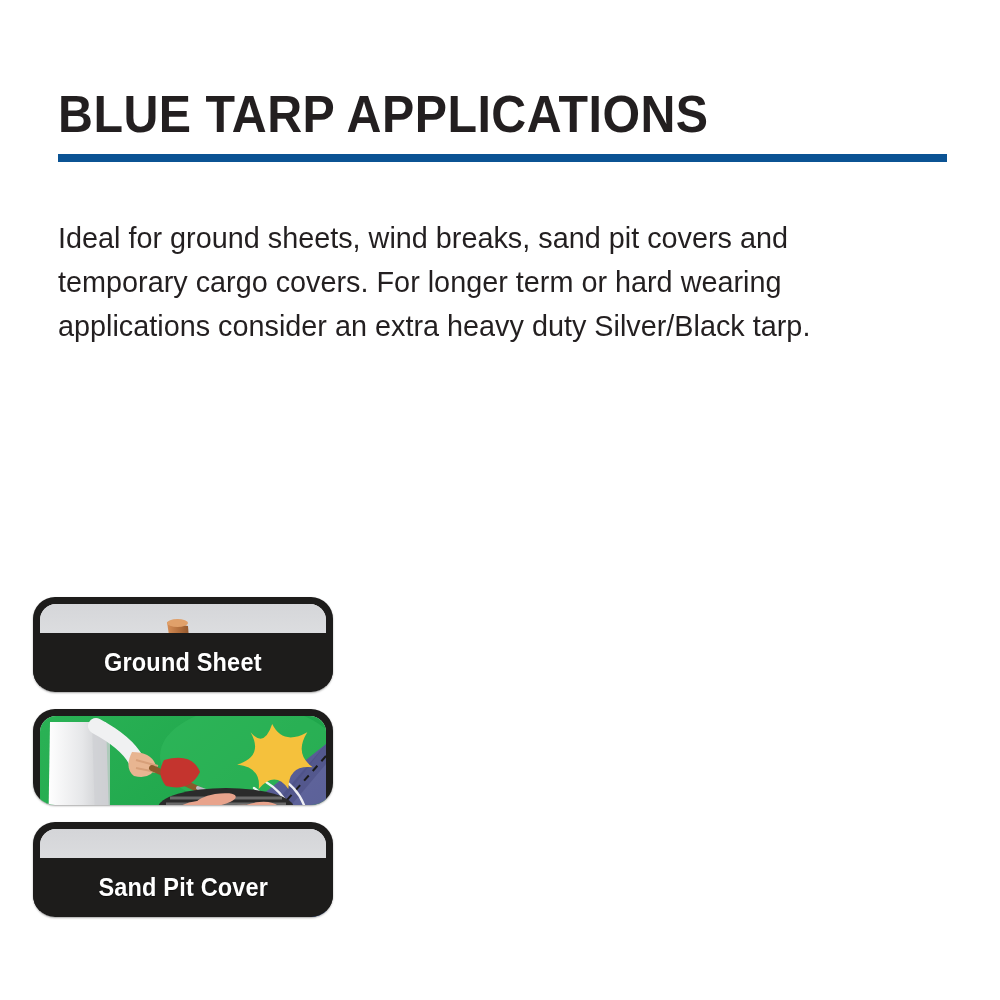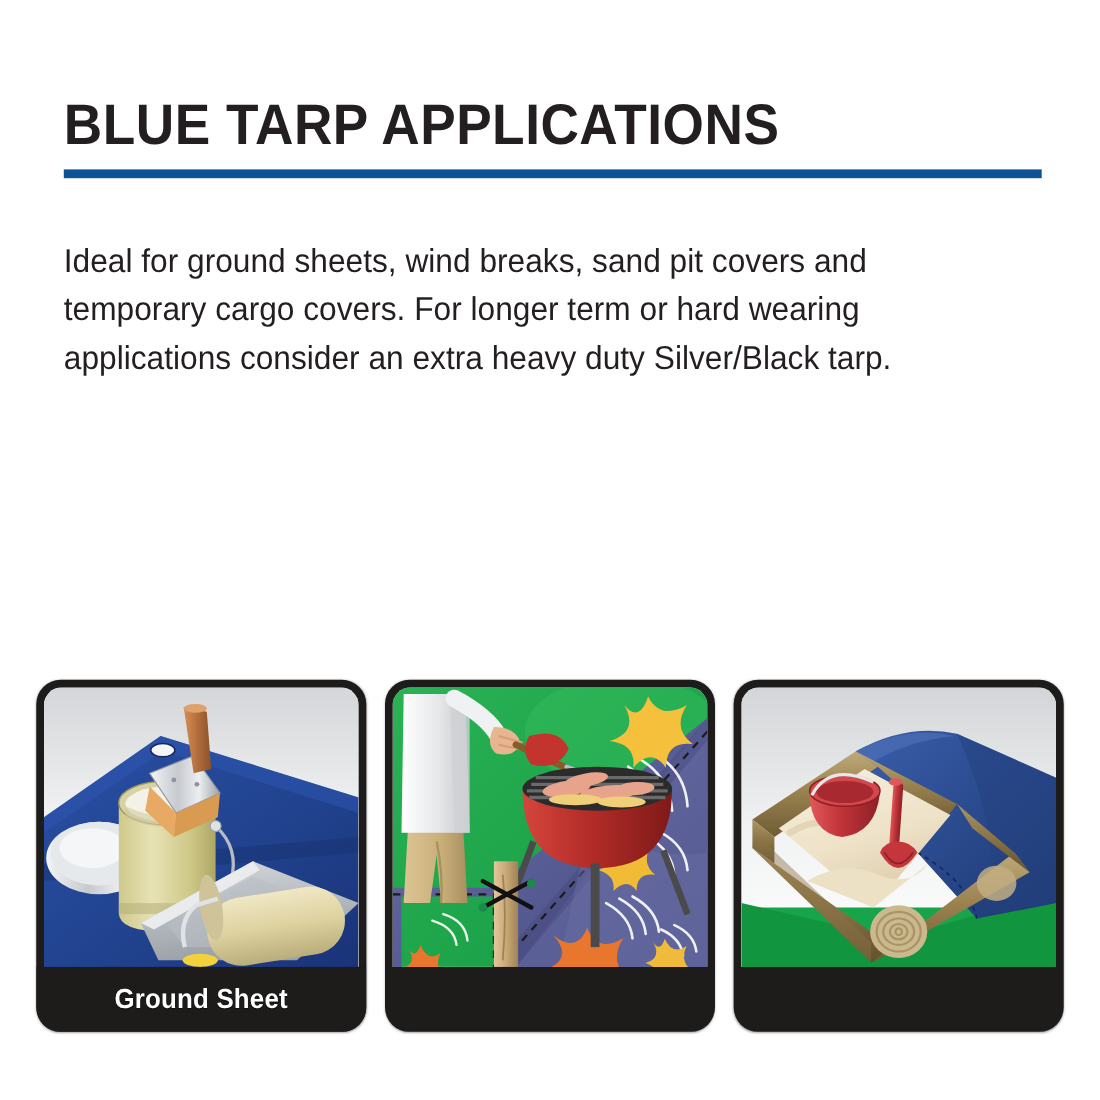--- a/index.html
+++ b/index.html
@@ -52,25 +52,26 @@
     color: #231f20;
     line-height: 44px;
     transform: scaleX(0.96);
     transform-origin: left top;
   }
 
   
   .card-row {
     position: absolute;
     left: 33px;
-    top: 618px;
+    top: 597px;
     width: 936px;
     height: 320px;
     display: flex;
     gap: 17px;
+    flex-direction: column;
   }
 
   .app-card {
     position: relative;
     width: 300px;
     height: 320px;
     background: #1d1c1b;
     border-radius: 22px;
     box-sizing: border-box;
     padding: 7px 7px 0 7px;
@@ -430,15 +431,18 @@
         <ellipse cx="94" cy="95" rx="26" ry="10" fill="#a82a30"></ellipse>
 
         <path d="M64 98 Q80 68 120 86" fill="none" stroke="#e6e7e9" stroke-width="3"></path>
 
         <rect x="136" y="86" width="9" height="70" rx="4" fill="url(#g3red)" transform="rotate(4 140 120)"></rect>
         <path d="M126 150 Q142 178 160 150 Q154 140 142 140 Q130 140 126 150 Z" fill="#c4363c"></path>
         <path d="M130 150 Q142 170 156 150" fill="none" stroke="#8e1f27" stroke-width="1.4"></path>
         <ellipse cx="140" cy="86" rx="6" ry="3.5" fill="#e0595a"></ellipse>
       </svg>
     </div>
+    <div class="card-caption">
+      <span>Sand Pit Cover</span>
+    </div>
   </div>
 
 </div>
 
 </body></html>

